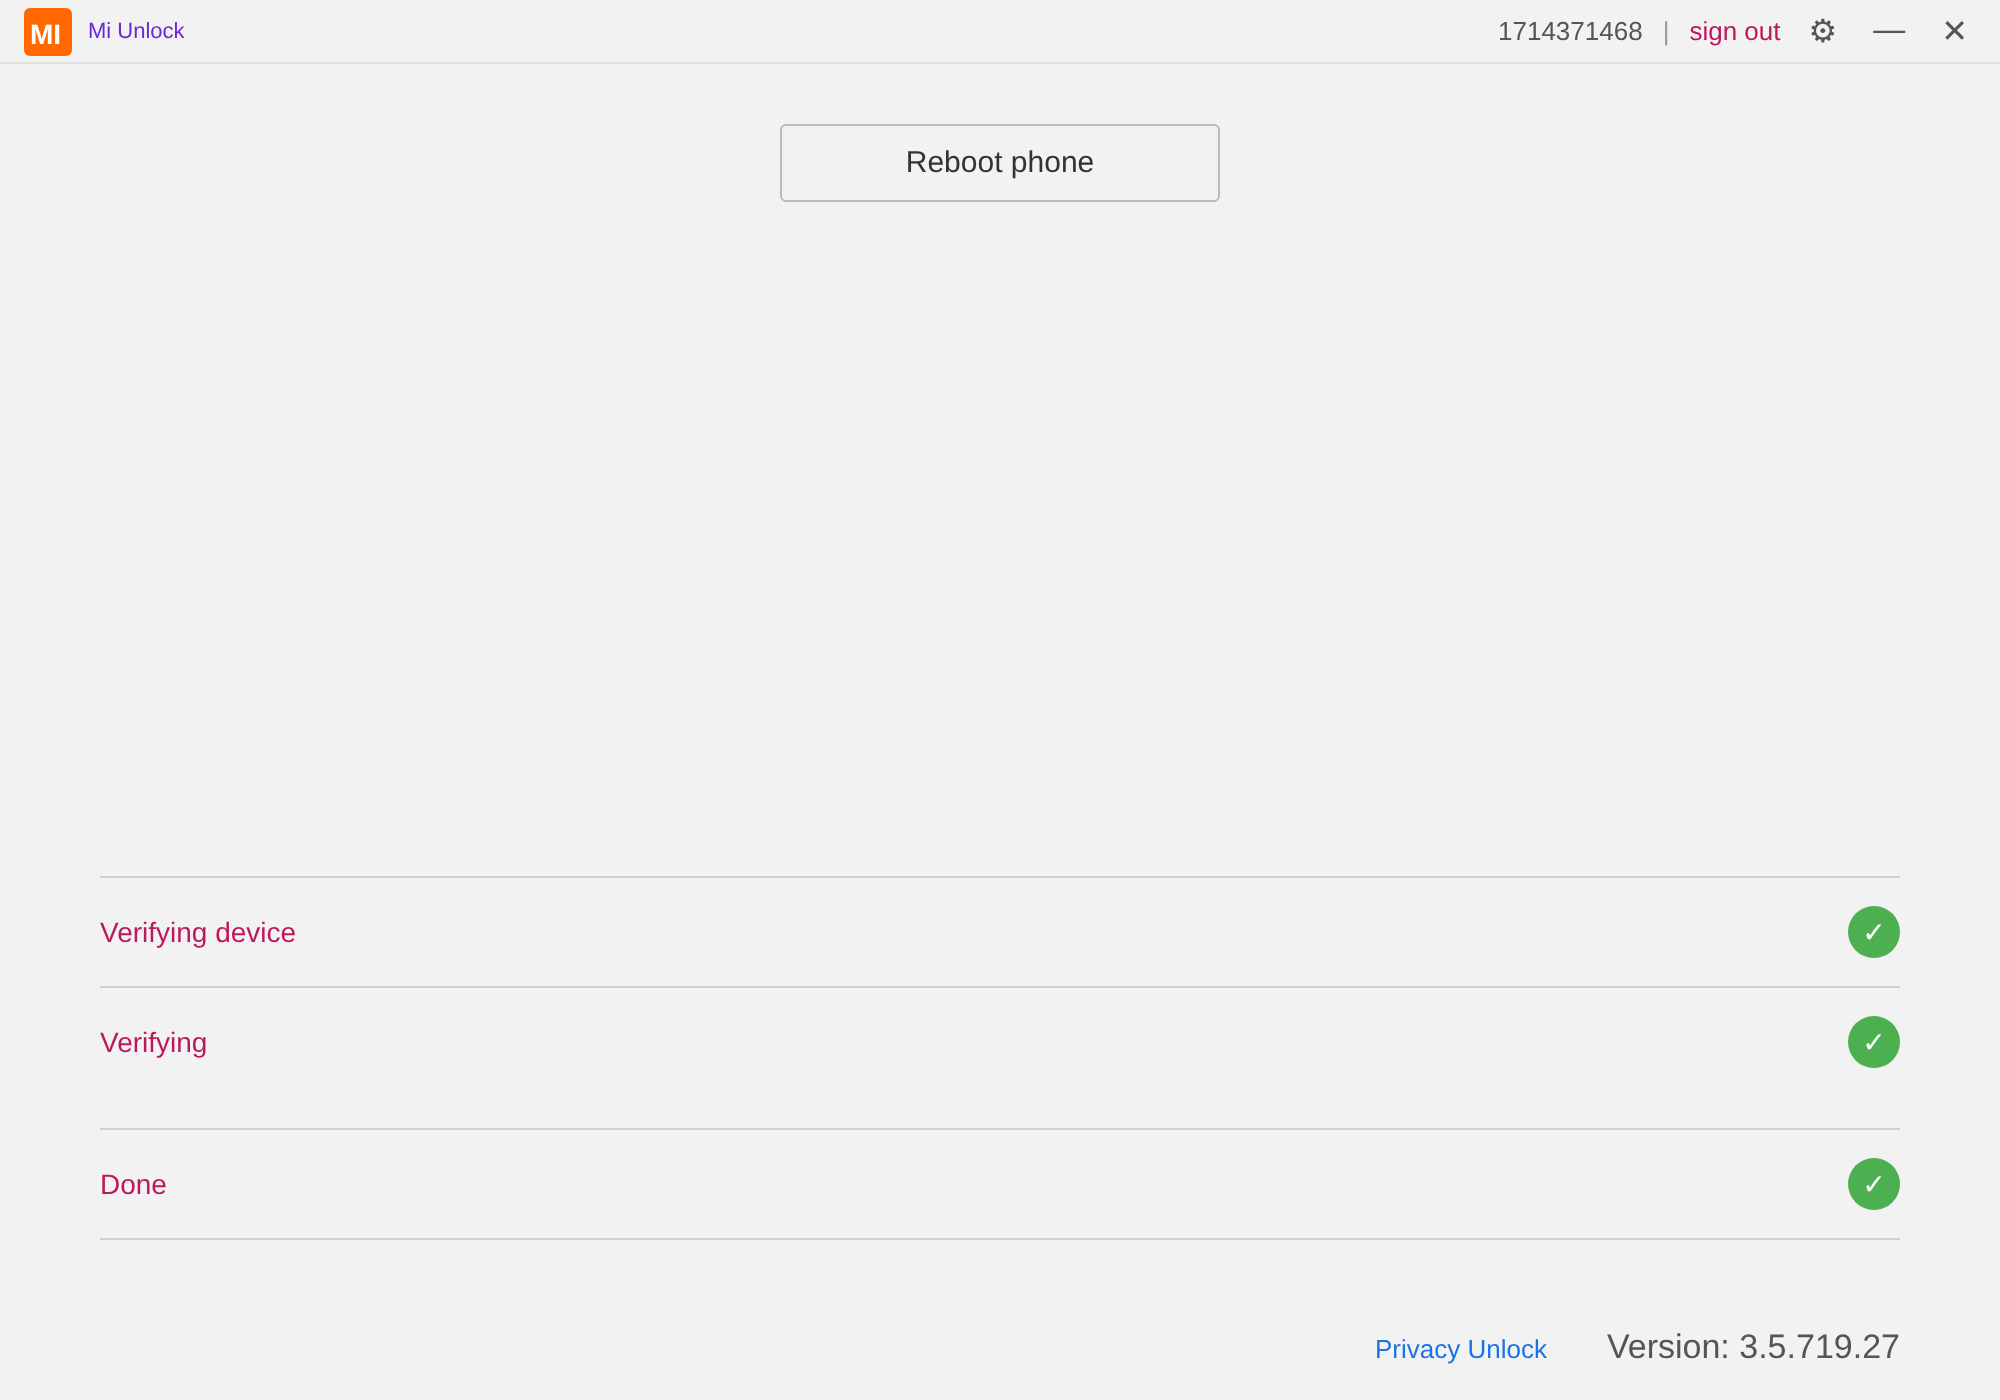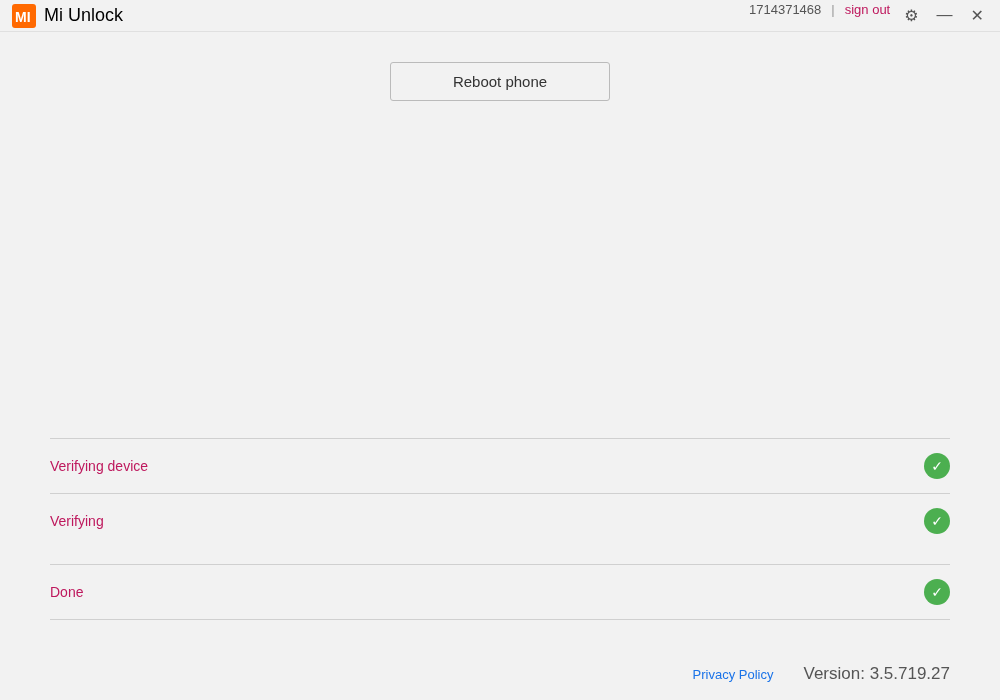--- a/index.html
+++ b/index.html
@@ -33,28 +33,28 @@
       align-items: center;
       gap: 8px;
     }
 
     .mi-logo {
       width: 24px;
       height: 24px;
     }
 
     .app-title {
-      font-size: 18px;
-      color: #000000;
+      font-size: 11px;
+      color: #6d28d9;
       font-weight: 400;
     }
 
     .titlebar-right {
       display: flex;
-      align-items: flex-start;
+      align-items: center;
       gap: 10px;
     }
 
     .user-id {
       font-size: 13px;
       color: #555;
     }
 
     .separator {
       color: #999;
@@ -203,15 +203,15 @@
       <span class="step-label">Verifying</span>
       <div class="check-icon">✓</div>
     </div>
     <div class="step-item">
       <span class="step-label">Done</span>
       <div class="check-icon">✓</div>
     </div>
   </div>
 
 <div class="footer">
-  <a class="privacy-link">Privacy Policy</a>
+  <a class="privacy-link">Privacy Unlock</a>
   <span class="version-text">Version: 3.5.719.27</span>
 </div>
 
 </body></html>

